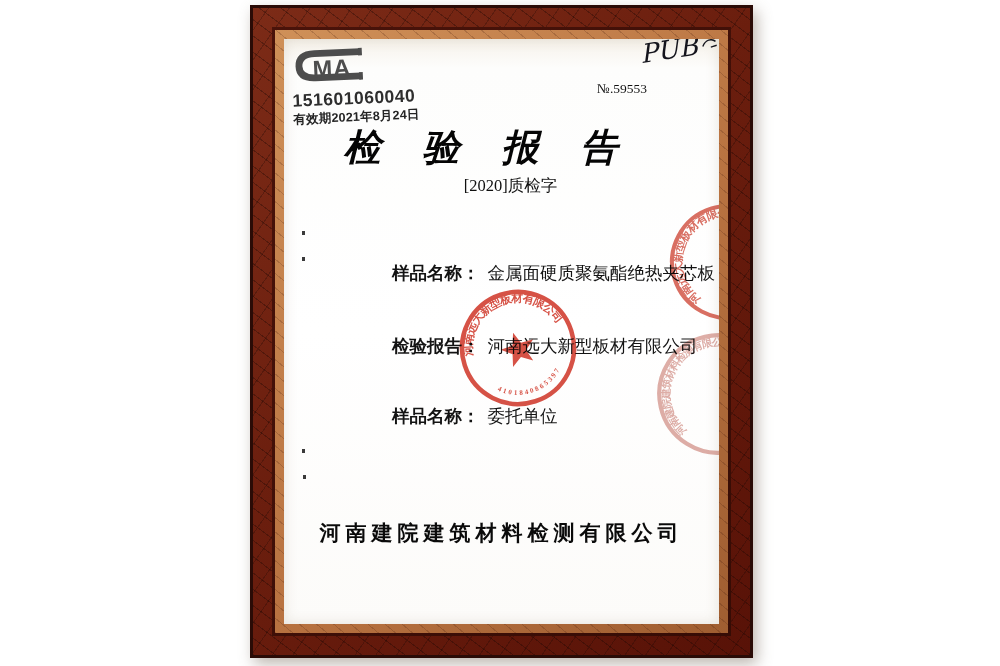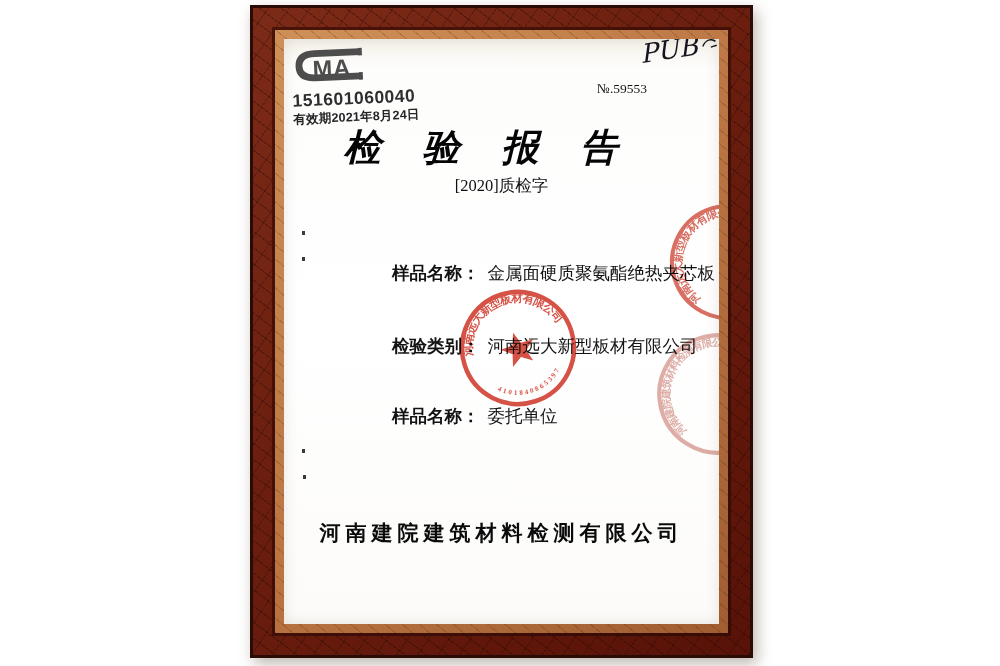--- a/index.html
+++ b/index.html
@@ -58,21 +58,21 @@
     font-family:"DejaVu Serif",serif;font-style:italic;font-size:26px;color:#14141c;
     display:flex;align-items:center;gap:2px;
   }
   .title{
     position:absolute;left:0;top:84px;width:100%;text-align:center;
     font-size:37px;font-weight:bold;letter-spacing:42px;color:#050505;
     white-space:nowrap;
     font-style:italic;
   }
   .doc-no{
-    position:absolute;left:0;top:136px;width:100%;
+    position:absolute;left:9px;top:136px;width:100%;
     display:flex;justify-content:center;gap:32px;
     font-size:16.5px;color:#101010;text-align:right;
   }
   .field{position:absolute;left:68px;font-size:17.5px;white-space:nowrap;color:#131313;margin-left:40px;}
   .field .lbl{font-weight:bold;}
   .field .val{margin-left:8px;}
   .field-1{top:222px;}
   .field-2{top:295px;}
   .field-3{top:365px;}
   .issuer{
@@ -122,21 +122,21 @@
           <div class="title">检验报告</div>
 
           <div class="doc-no">
             <span>[2020]质检字</span>
           </div>
 
           <div class="field field-1">
             <span class="lbl">样品名称：</span><span class="val">金属面硬质聚氨酯绝热夹芯板</span>
           </div>
           <div class="field field-2">
-            <span class="lbl">检验类别：</span><span class="val">河南远大新型板材有限公司</span>
+            <span class="lbl">检验报告：</span><span class="val">河南远大新型板材有限公司</span>
           </div>
           <div class="field field-3">
             <span class="lbl">样品名称：</span><span class="val">委托单位</span>
           </div>
 
           <div class="issuer">河南建院建筑材料检测有限公司</div>
 
           <div class="speck s1"></div>
           <div class="speck s2"></div>
           <div class="speck s3"></div>

